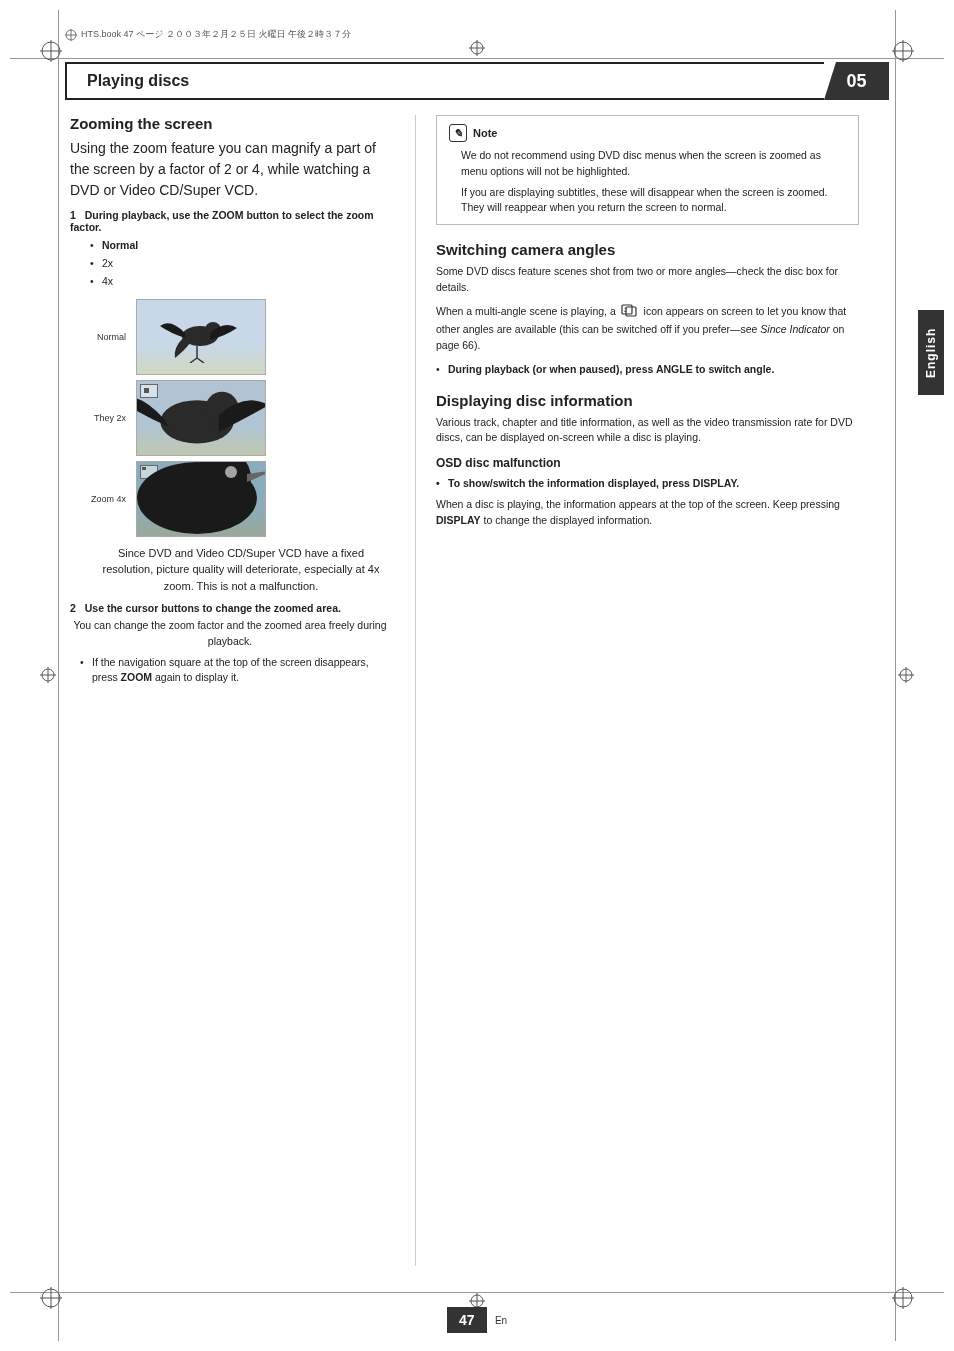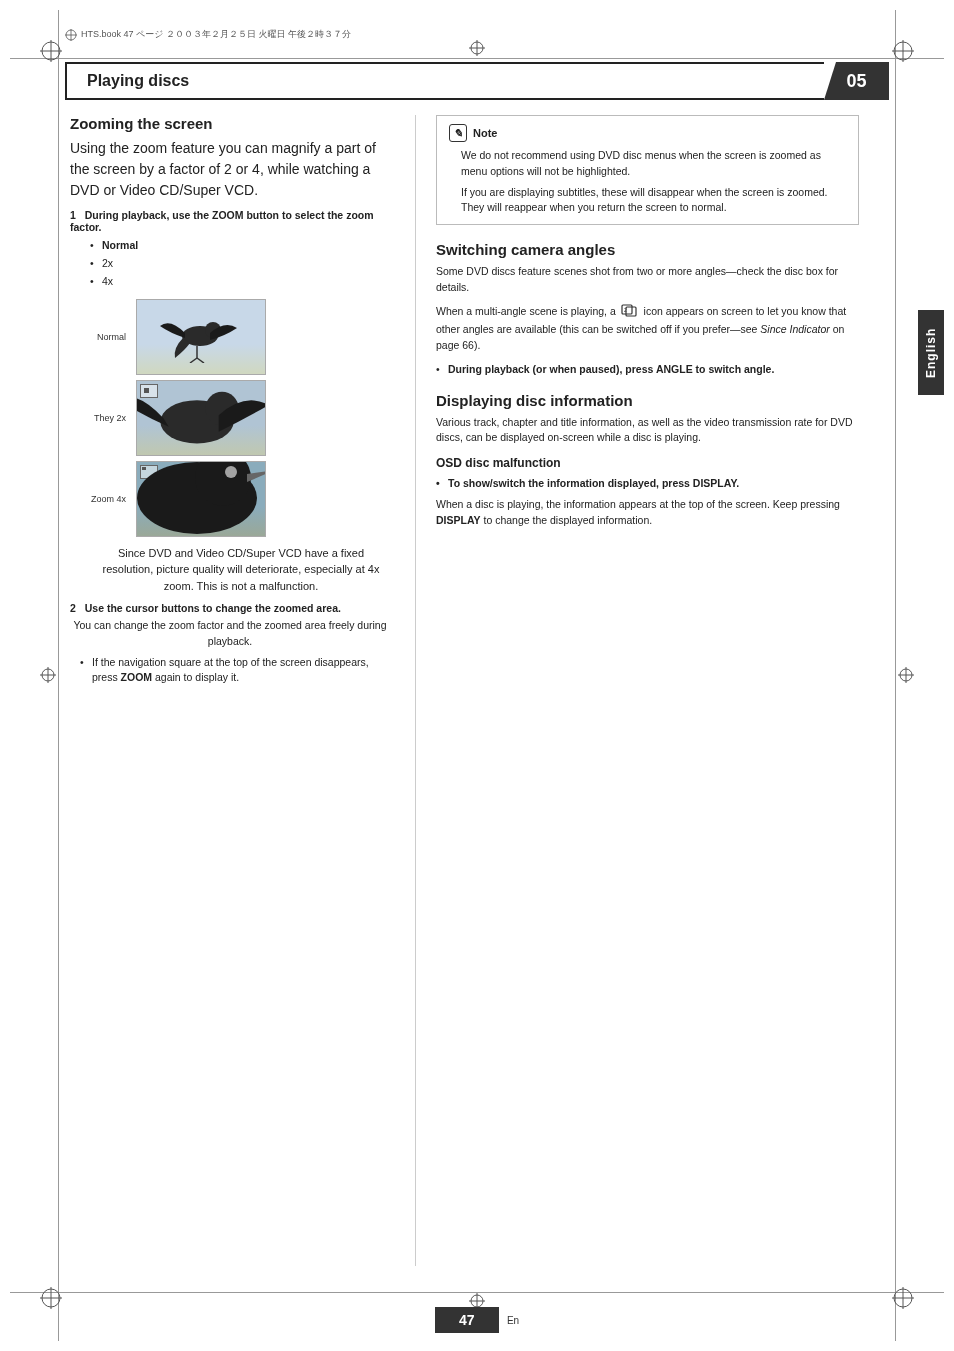--- a/index.html
+++ b/index.html
@@ -267,19 +267,19 @@
           <span>When a disc is playing, the information appears at the top of the screen. Keep pressing</span>
           <strong>DISPLAY</strong>
           <span>to change the displayed information.</span>
         </p>
       </div>
 
     </div>
   </div>
 
   <div style="position:absolute; bottom:18px; left:65px; right:65px; display:flex; justify-content:center; align-items:center; gap:8px;">
-    <div style="background:#333; color:#fff; font-size:14px; font-weight:bold; width:64px; height:26px; display:flex; align-items:center; justify-content:center;">
+    <div style="background:#333; color:#fff; font-size:14px; font-weight:bold; width:40px; height:26px; display:flex; align-items:center; justify-content:center;">
       <span>47</span>
     </div>
     <span style="font-size:10px; color:#333;">En</span>
   </div>
 
 </div>
 
 </body></html>

